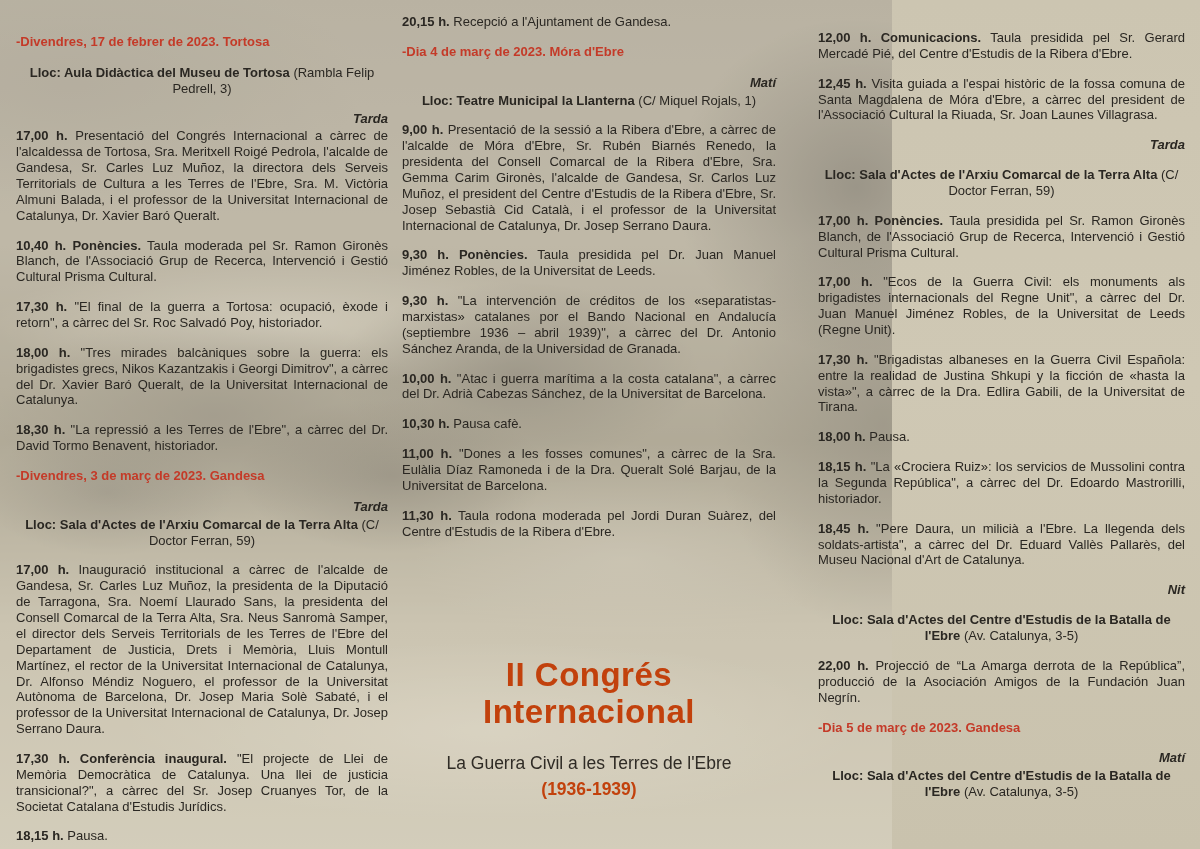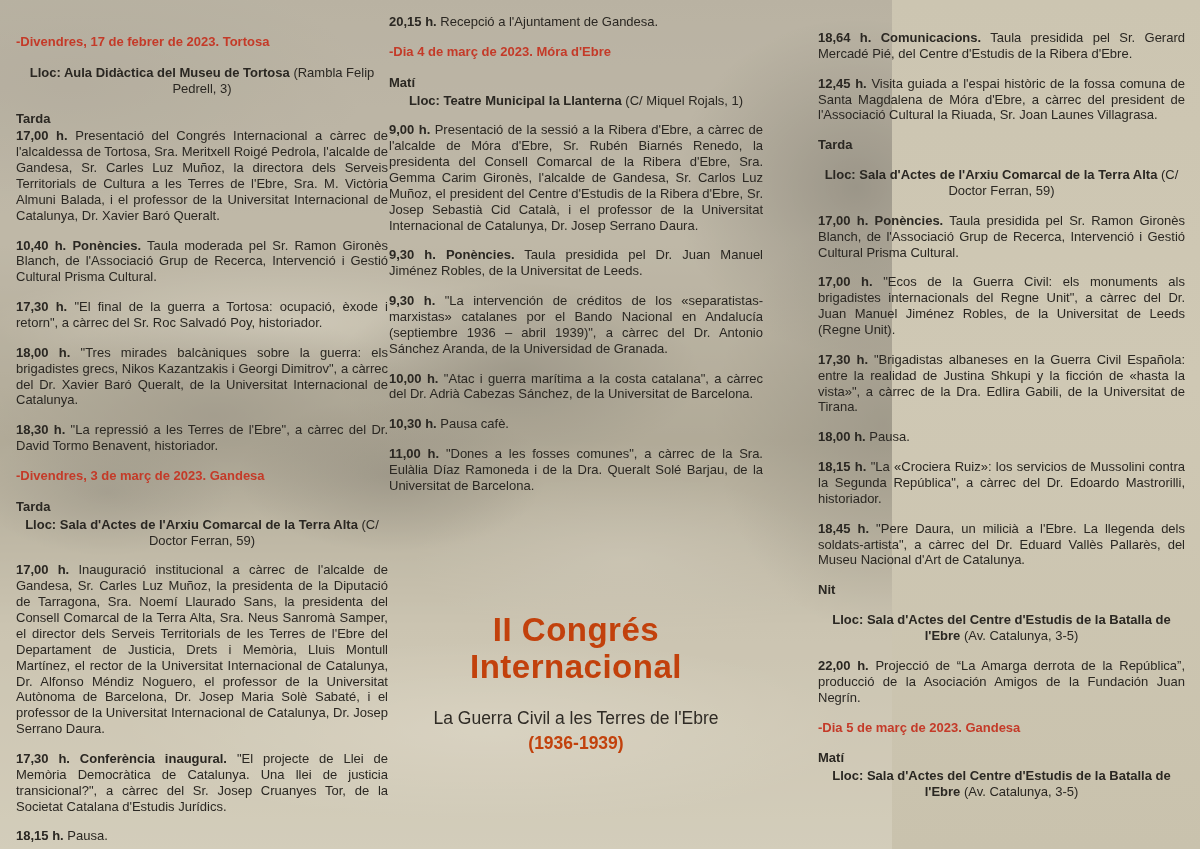--- a/index.html
+++ b/index.html
@@ -30,30 +30,30 @@
       linear-gradient(180deg, #a8a193 0%, #b3ac9c 28%, #99927f 52%, #c9c2ae 74%, #d7d1be 100%);
   }
   .bg-photo::after {
     content: ""; position: absolute; inset: 0;
     background: rgba(207,200,181,0.45);
   }
 
   
   .col { position: absolute; top: 0; font-size: 13px; line-height: 1.22; }
   #col-0 { left: 16px;  width: 372px; padding-top: 34px; }
-  #col-1 { left: 389px; width: 374px; padding-top: 14px; }
+  #col-1 { left: 402px; width: 374px; padding-top: 14px; }
   #col-2 { left: 818px; width: 367px; padding-top: 30px; }
 
   .block { margin: 0 0 14px 0; text-align: justify; }
   .block .b { font-weight: 700; }
   .block.date {
     color: #c43a28; font-weight: 700; text-align: left;
     margin-bottom: 15px;
   }
-  .block.label, .block.label-tight { font-weight: 700; text-align: left; }
+  .block.label, .block.label-tight { font-weight: 700; text-align: right; font-style: italic; }
   .block.label-tight { margin-bottom: 2px; }
   .block.lloc { text-align: center; }
 
   
   .congress-title { margin-top: 118px; text-align: center; }
   .congress-title .t1 {
     color: #c2410c; font-weight: 700; font-size: 33px; line-height: 1.12;
     letter-spacing: 0.5px;
   }
   .congress-title .t2 {
@@ -93,31 +93,32 @@
         <p class="block entry"><span class="b">20,15 h.</span> <span class="t">Recepció a l'Ajuntament de Gandesa.</span></p>
         <p class="block date"><span class="b">-Dia 4 de març de 2023. Móra d'Ebre</span></p>
         <p class="block label-tight"><span class="b">Matí</span></p>
         <p class="block lloc"><span class="b">Lloc: Teatre Municipal la Llanterna</span> <span class="t">(C/ Miquel Rojals, 1)</span></p>
         <p class="block entry"><span class="b">9,00 h.</span> <span class="t">Presentació de la sessió a la Ribera d'Ebre, a càrrec de l'alcalde de Móra d'Ebre, Sr. Rubén Biarnés Renedo, la presidenta del Consell Comarcal de la Ribera d'Ebre, Sra. Gemma Carim Gironès, l'alcalde de Gandesa, Sr. Carlos Luz Muñoz, el president del Centre d'Estudis de la Ribera d'Ebre, Sr. Josep Sebastià Cid Català, i el professor de la Universitat Internacional de Catalunya, Dr. Josep Serrano Daura.</span></p>
         <p class="block entry"><span class="b">9,30 h. Ponències.</span> <span class="t">Taula presidida pel Dr. Juan Manuel Jiménez Robles, de la Universitat de Leeds.</span></p>
         <p class="block entry"><span class="b">9,30 h.</span> <span class="t">"La intervención de créditos de los «separatistas-marxistas» catalanes por el Bando Nacional en Andalucía (septiembre 1936 – abril 1939)", a càrrec del Dr. Antonio Sánchez Aranda, de la Universidad de Granada.</span></p>
         <p class="block entry"><span class="b">10,00 h.</span> <span class="t">"Atac i guerra marítima a la costa catalana", a càrrec del Dr. Adrià Cabezas Sánchez, de la Universitat de Barcelona.</span></p>
         <p class="block entry"><span class="b">10,30 h.</span> <span class="t">Pausa cafè.</span></p>
         <p class="block entry"><span class="b">11,00 h.</span> <span class="t">"Dones a les fosses comunes", a càrrec de la Sra. Eulàlia Díaz Ramoneda i de la Dra. Queralt Solé Barjau, de la Universitat de Barcelona.</span></p>
+        <p class="block entry"><span class="b">11,30 h.</span> <span class="t">Taula rodona moderada pel Jordi Duran Suàrez, del Centre d'Estudis de la Ribera d'Ebre.</span></p>
       </div>
     <div class="congress-title">
       <div class="t1">II Congrés Internacional</div>
       <div class="t2">La Guerra Civil a les Terres de l'Ebre</div>
       <div class="t3">(1936-1939)</div>
     </div>
   </section>
 
   <section class="col" id="col-2">
     <div class="blocks">
-        <p class="block entry"><span class="b">18,64 h. Comunicacions.</span> <span class="t">Taula presidida pel Sr. Gerard Mercadé Pié, del Centre d'Estudis de la Ribera d'Ebre.</span></p>
+        <p class="block entry"><span class="b">12,00 h. Comunicacions.</span> <span class="t">Taula presidida pel Sr. Gerard Mercadé Pié, del Centre d'Estudis de la Ribera d'Ebre.</span></p>
         <p class="block entry"><span class="b">12,45 h.</span> <span class="t">Visita guiada a l'espai històric de la fossa comuna de Santa Magdalena de Móra d'Ebre, a càrrec del president de l'Associació Cultural la Riuada, Sr. Joan Launes Villagrasa.</span></p>
         <p class="block label"><span class="b">Tarda</span></p>
         <p class="block lloc"><span class="b">Lloc: Sala d'Actes de l'Arxiu Comarcal de la Terra Alta</span> <span class="t">(C/ Doctor Ferran, 59)</span></p>
         <p class="block entry"><span class="b">17,00 h. Ponències.</span> <span class="t">Taula presidida pel Sr. Ramon Gironès Blanch, de l'Associació Grup de Recerca, Intervenció i Gestió Cultural Prisma Cultural.</span></p>
         <p class="block entry"><span class="b">17,00 h.</span> <span class="t">"Ecos de la Guerra Civil: els monuments als brigadistes internacionals del Regne Unit", a càrrec del Dr. Juan Manuel Jiménez Robles, de la Universitat de Leeds (Regne Unit).</span></p>
         <p class="block entry"><span class="b">17,30 h.</span> <span class="t">"Brigadistas albaneses en la Guerra Civil Española: entre la realidad de Justina Shkupi y la ficción de «hasta la vista»", a càrrec de la Dra. Edlira Gabili, de la Universitat de Tirana.</span></p>
         <p class="block entry"><span class="b">18,00 h.</span> <span class="t">Pausa.</span></p>
         <p class="block entry"><span class="b">18,15 h.</span> <span class="t">"La «Crociera Ruiz»: los servicios de Mussolini contra la Segunda República", a càrrec del Dr. Edoardo Mastrorilli, historiador.</span></p>
         <p class="block entry"><span class="b">18,45 h.</span> <span class="t">"Pere Daura, un milicià a l'Ebre. La llegenda dels soldats-artista", a càrrec del Dr. Eduard Vallès Pallarès, del Museu Nacional d'Art de Catalunya.</span></p>
         <p class="block label"><span class="b">Nit</span></p>

